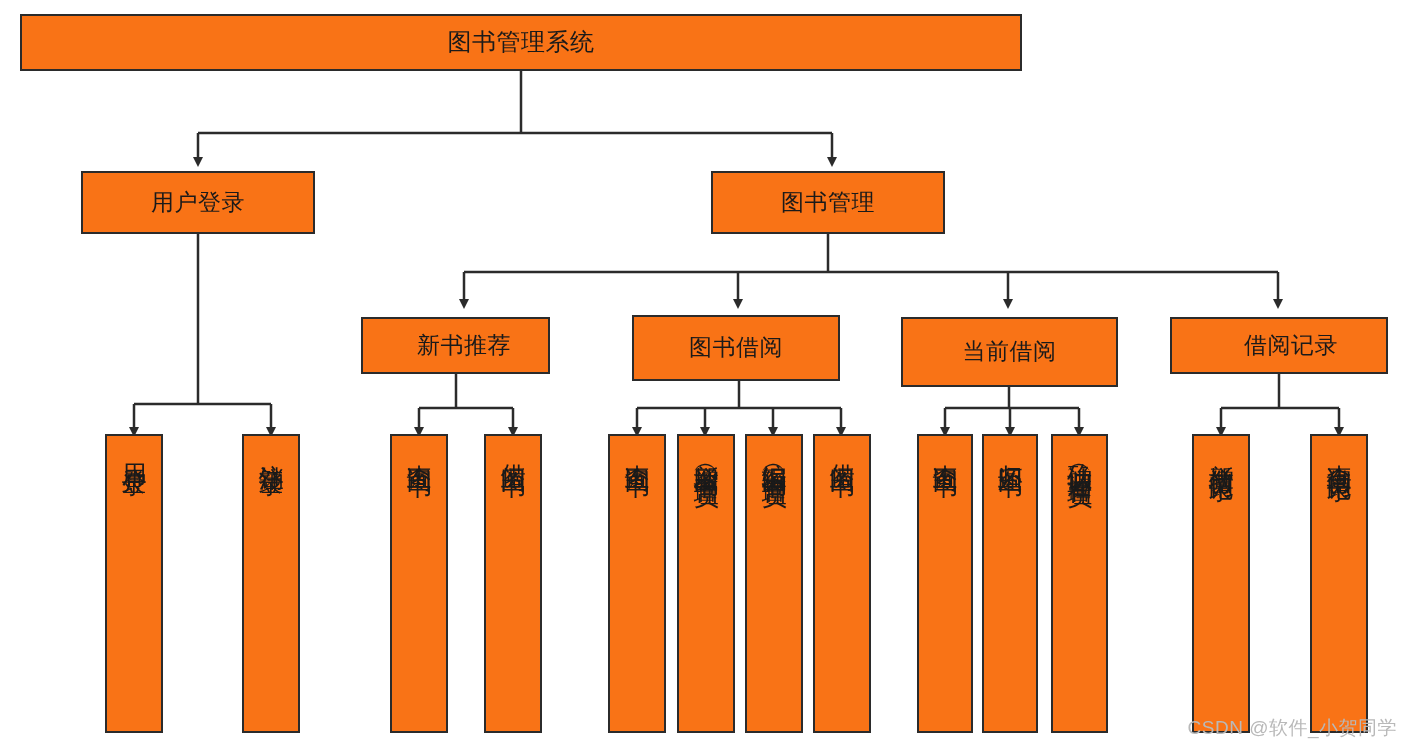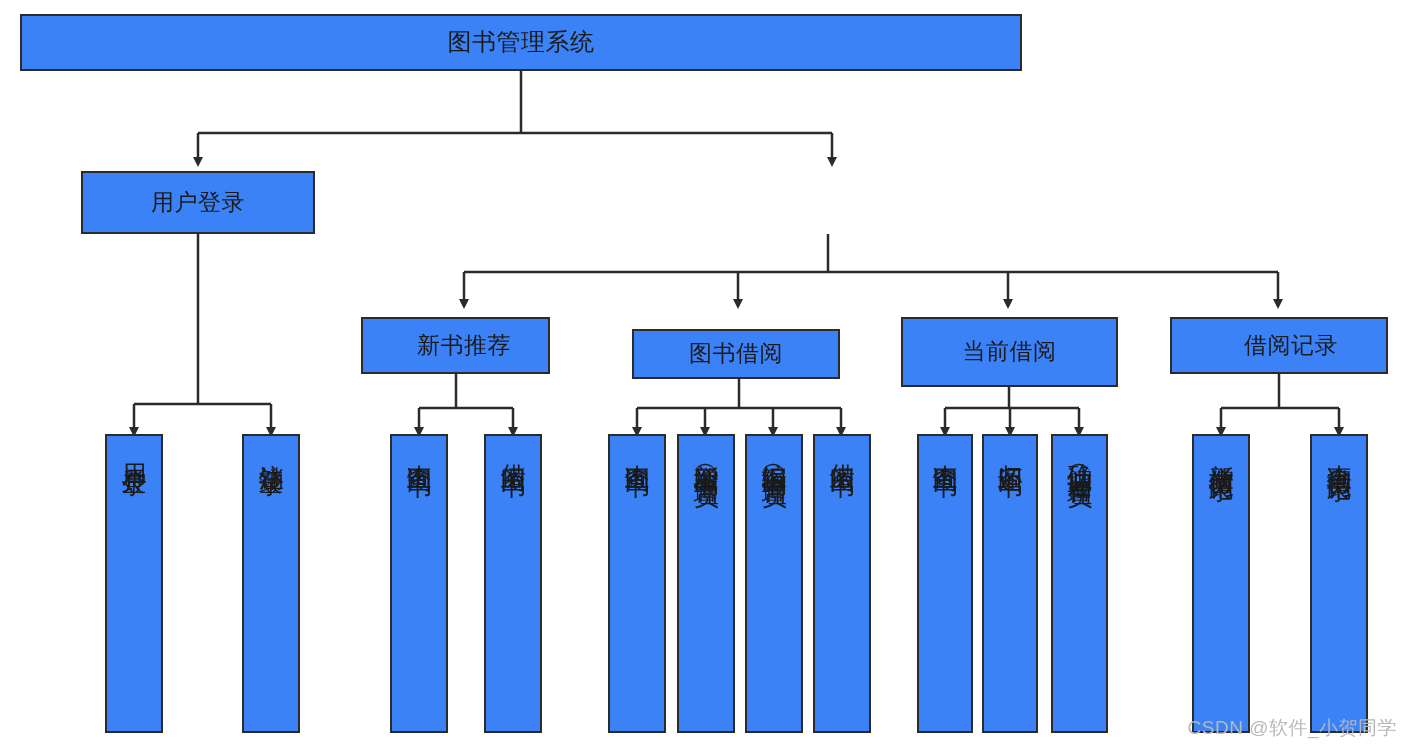--- a/index.html
+++ b/index.html
@@ -21,21 +21,21 @@
     position: absolute;
     left: 0;
     top: 0;
     width: 1405px;
     height: 747px;
     pointer-events: none;
   }
   .node {
     position: absolute;
     box-sizing: border-box;
-    background: #3b82f6;
+    background: #f97316;
     border: 2.5px solid #2b2b2b;
     display: flex;
     align-items: center;
     justify-content: center;
     color: #1a1a1a;
     text-align: right;
     z-index: 2;
   }
   .node .lbl {
     display: block;
@@ -127,25 +127,28 @@
     </g>
   </svg>
 
   <div class="node root h" style="left:20px; top:14px; width:1002px; height:57px;">
     <span class="lbl">图书管理系统</span>
   </div>
 
   <div class="node h" style="left:81px; top:171px; width:234px; height:63px;">
     <span class="lbl">用户登录</span>
   </div>
+  <div class="node h" style="left:711px; top:171px; width:234px; height:63px;">
+    <span class="lbl">图书管理</span>
+  </div>
 
   <div class="node h" style="left:361px; top:317px; width:189px; height:57px;padding-left:17px;">
     <span class="lbl">新书推荐</span>
   </div>
-  <div class="node h" style="left:632px; top:329px; width:208px; height:50px;">
+  <div class="node h" style="left:632px; top:315px; width:208px; height:66px;">
     <span class="lbl">图书借阅</span>
   </div>
   <div class="node h" style="left:901px; top:317px; width:217px; height:70px;">
     <span class="lbl">当前借阅</span>
   </div>
   <div class="node h" style="left:1170px; top:317px; width:218px; height:57px;padding-left:24px;">
     <span class="lbl">借阅记录</span>
   </div>
 
   <div class="node v" style="left:105px; top:434px; width:58px; height:299px;">

